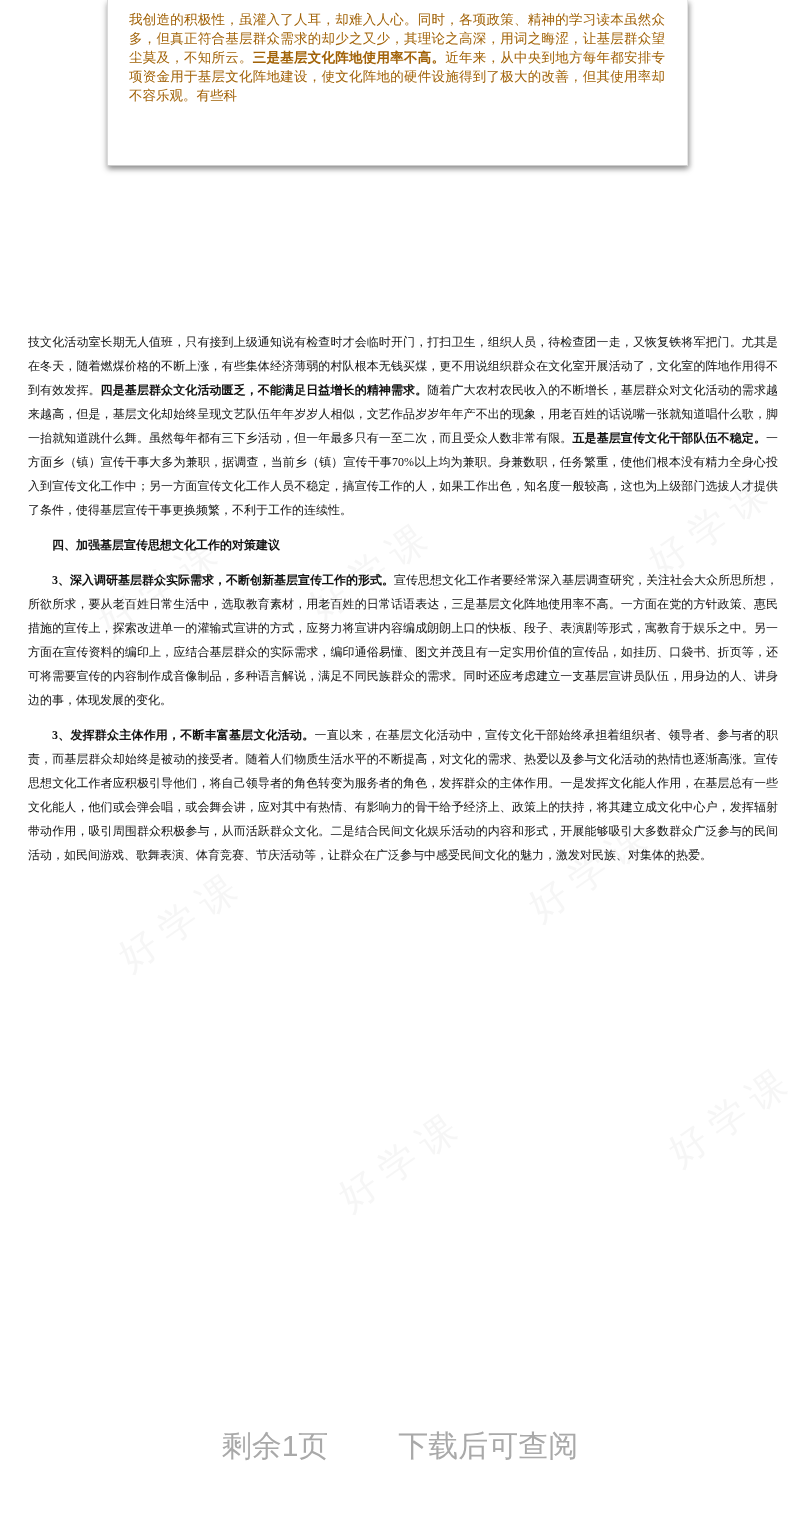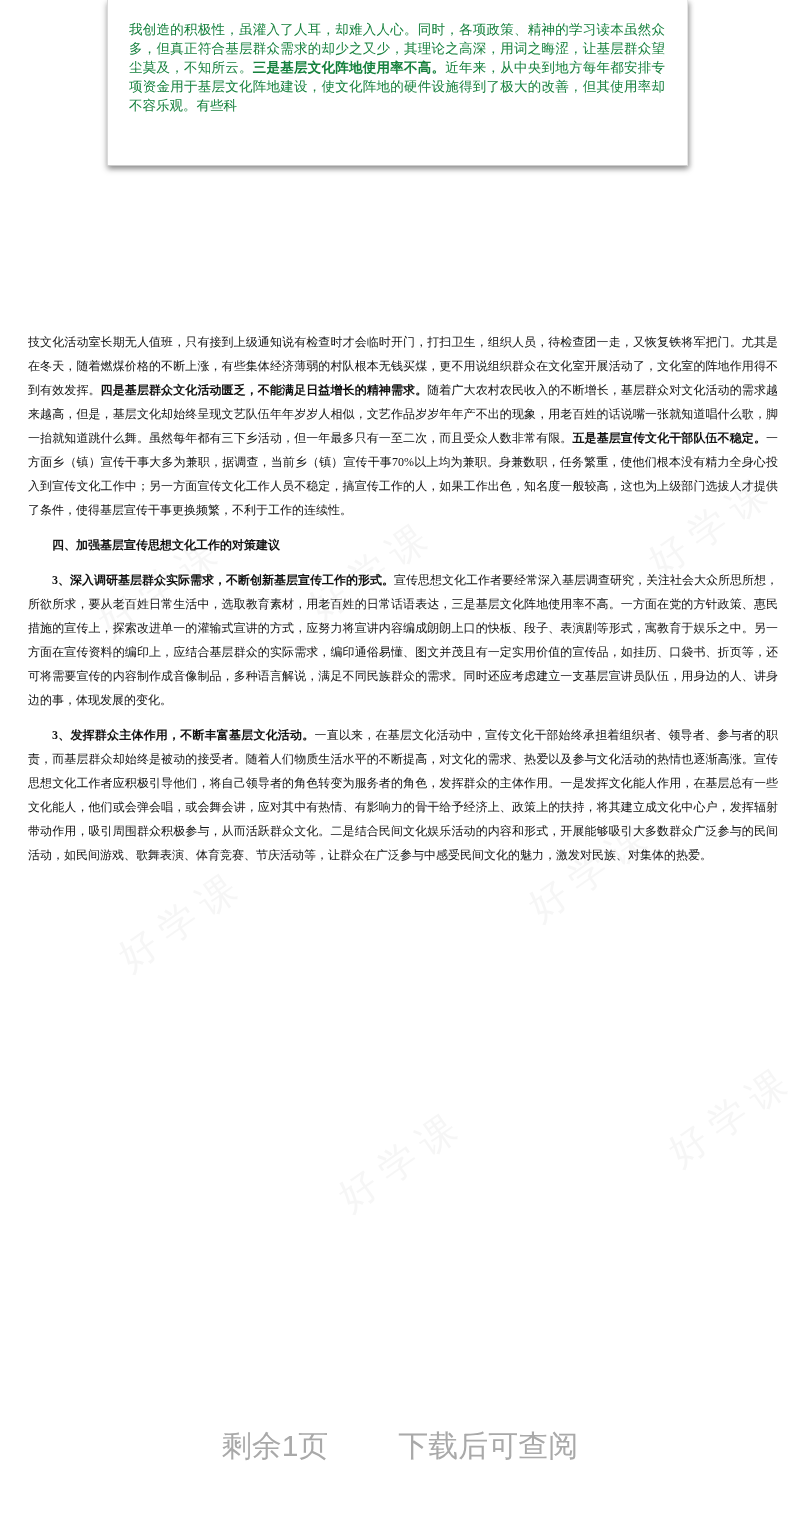--- a/index.html
+++ b/index.html
@@ -27,25 +27,25 @@
     height: 166px;
     background: #ffffff;
     border-left: 1px solid #d9d9d9;
     border-right: 1px solid #e6e6e6;
     border-bottom: 1px solid #cccccc;
     box-shadow: 0 3px 6px rgba(0,0,0,0.35), 2px 2px 5px rgba(0,0,0,0.18);
     box-sizing: border-box;
   }
   .top-card-text {
     margin: 0;
-    padding: 20px 22px 0 21px;
+    padding: 10px 22px 0 21px;
     font-size: 13.5px;
     line-height: 19px;
     text-align: justify;
-    color: #15803d;
+    color: #a16207;
   }
   
   .doc-body {
     position: absolute;
     left: 28px;
     top: 330px;
     width: 750px;
     font-size: 12px;
     line-height: 24px;
     text-align: justify;

